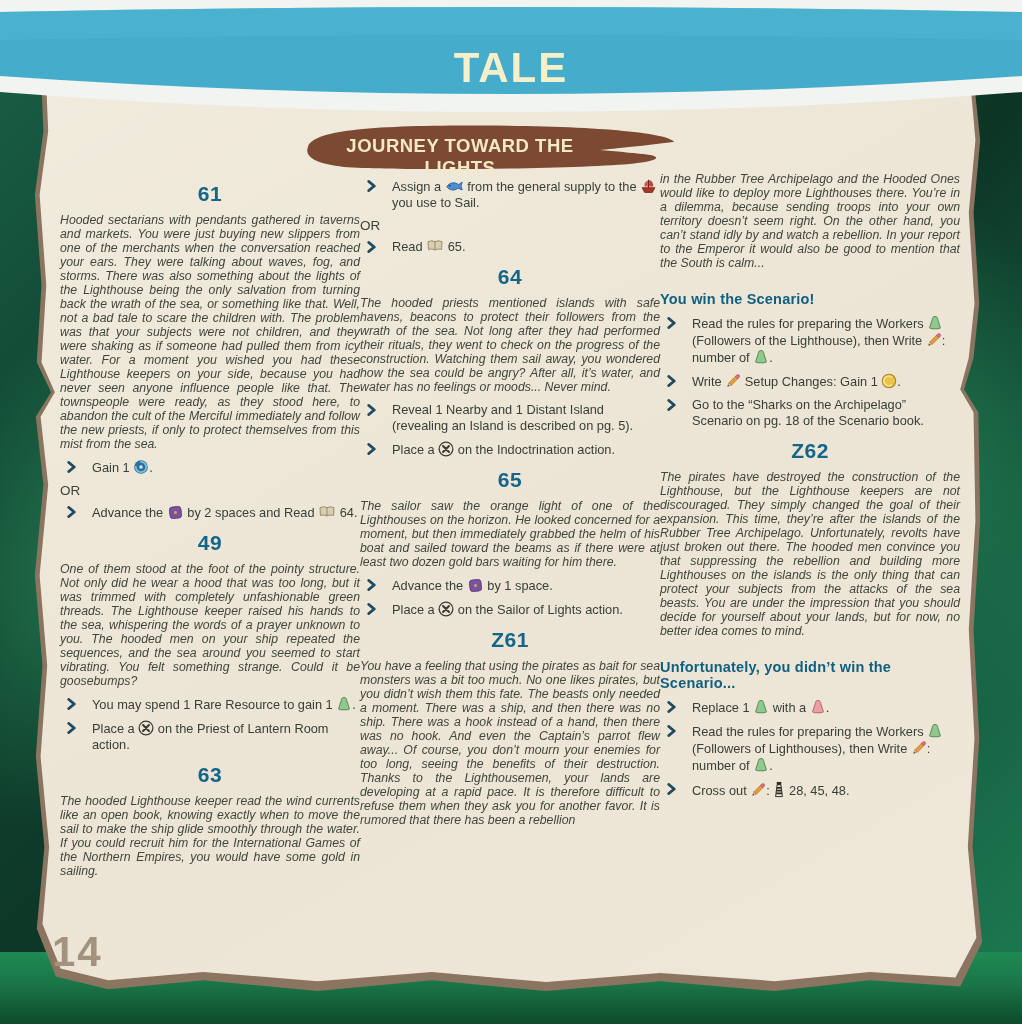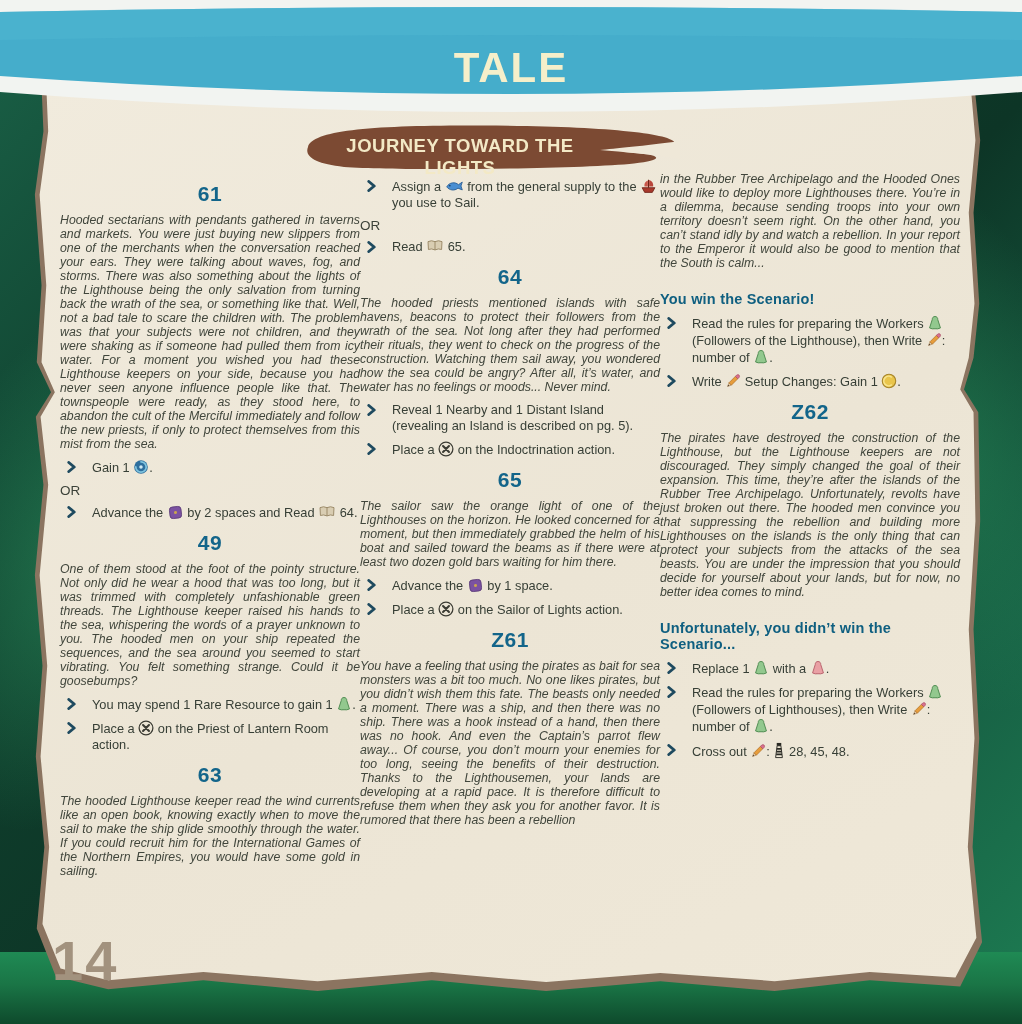--- a/index.html
+++ b/index.html
@@ -51,21 +51,21 @@
   .tale-title{position:absolute;left:0;top:44px;width:100%;text-align:center;
     color:#f5efca;font-size:42px;font-weight:bold;letter-spacing:2px;}
 
   
   .banner{position:absolute;left:282px;top:122px;width:398px;height:50px;z-index:5;}
   .banner svg{position:absolute;inset:0;width:100%;height:100%;}
   .banner-text{position:absolute;left:28px;top:13px;width:300px;text-align:center;
     color:#f3e9c6;font-weight:bold;font-size:18.5px;letter-spacing:.5px;}
 
   .page-num{position:absolute;left:52px;top:928px;z-index:6;color:#a2927e;
-    font-size:56px;font-weight:bold;letter-spacing:2px;}
+    font-size:42px;font-weight:bold;letter-spacing:2px;}
 </style>
 </head>
 <body>
 
 <div class="stage">
   <div class="blob blob1"></div>
   <div class="blob blob2"></div>
   <div class="blob blob3"></div>
   <div class="ground">
     
@@ -206,20 +206,25 @@
                 </svg>
               </span><span class="bullet-body">Write <span class="inline-icon icon-pencil"><svg viewBox="0 0 20 20">
                     <path d="M3.2 16.8 L5 12.2 L8 15.2 Z" fill="#e7cba3" stroke="#a8845a" stroke-width="0.8"></path>
                     <path d="M5 12.2 L13 4.2 L16 7.2 L8 15.2 Z" fill="#e79d3c" stroke="#a86a22" stroke-width="0.8"></path>
                     <path d="M13 4.2 L14.6 2.6 Q16.4 1.4 17.6 2.6 Q18.8 3.8 17.6 5.6 L16 7.2 Z" fill="#d9728f" stroke="#a84a62" stroke-width="0.8"></path>
                     <path d="M3.2 16.8 L4 14.7 L5.4 16 Z" fill="#4a3a28"></path>
                   </svg></span> Setup Changes: Gain 1 <span class="inline-icon icon-coin"><svg viewBox="0 0 20 20">
                     <circle cx="10" cy="10" r="8.4" fill="#e9c54b" stroke="#a8862a" stroke-width="1.4"></circle>
                     <path d="M13.5 5.5 A6 6 0 1 0 13.5 14.5" fill="none" stroke="#f7e48e" stroke-width="2"></path>
                   </svg></span>.</span></div>
+            <div class="bullet"><span class="arrow">
+                <svg viewBox="0 0 10 12">
+                  <path d="M2 1 L8 6 L2 11" fill="none" stroke="currentColor" stroke-width="3.2" stroke-linecap="round" stroke-linejoin="round"></path>
+                </svg>
+              </span><span class="bullet-body">Go to the “Sharks on the Archipelago” Scenario on pg. 18 of the Scenario book.</span></div>
             <div class="sec-heading">Z62</div>
             <p class="flavor">The pirates have destroyed the construction of the Lighthouse, but the Lighthouse keepers are not discouraged. They simply changed the goal of their expansion. This time, they’re after the islands of the Rubber Tree Archipelago. Unfortunately, revolts have just broken out there. The hooded men convince you that suppressing the rebellion and building more Lighthouses on the islands is the only thing that can protect your subjects from the attacks of the sea beasts. You are under the impression that you should decide for yourself about your lands, but for now, no better idea comes to mind.</p>
             <div class="subhead">Unfortunately, you didn’t win the Scenario...</div>
             <div class="bullet"><span class="arrow">
                 <svg viewBox="0 0 10 12">
                   <path d="M2 1 L8 6 L2 11" fill="none" stroke="currentColor" stroke-width="3.2" stroke-linecap="round" stroke-linejoin="round"></path>
                 </svg>
               </span><span class="bullet-body">Replace 1 <span class="inline-icon icon-worker-green"><svg viewBox="0 0 20 18">
                     <path d="M10 1.5 C12.3 1.5 13.6 3.3 13.4 5.2 L16.8 15.8 Q13.5 17.5 10 16.8 Q6.5 17.5 3.2 15.8 L6.6 5.2 C6.4 3.3 7.7 1.5 10 1.5 Z" fill="#92c88e" stroke="#4d8a4f" stroke-width="1.2"></path>
                   </svg></span> with a <span class="inline-icon icon-worker-pink"><svg viewBox="0 0 20 18">

